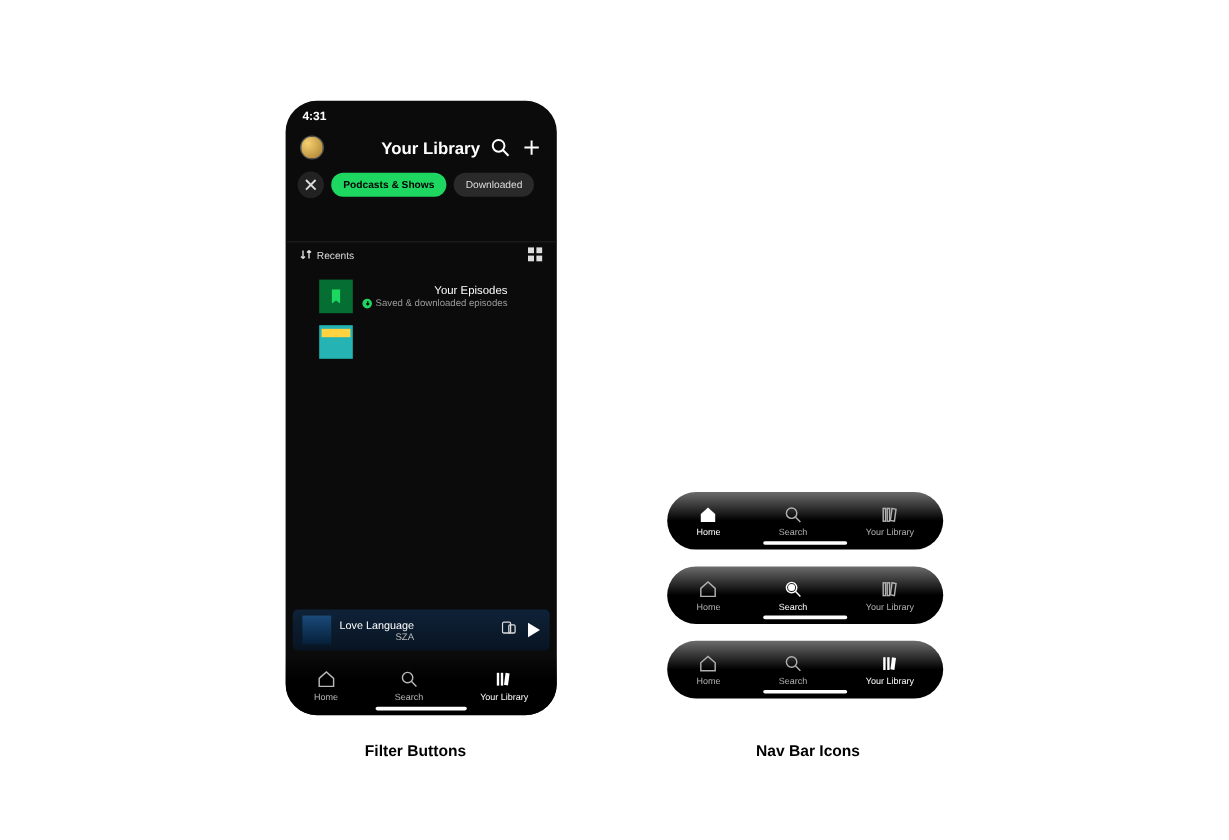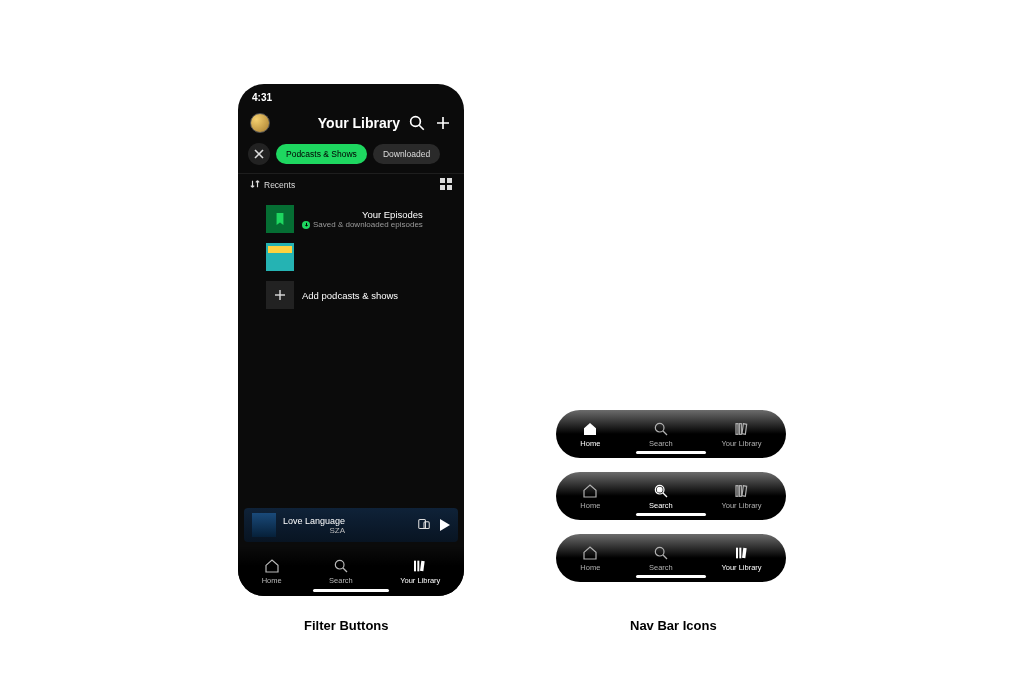--- a/index.html
+++ b/index.html
@@ -20,24 +20,24 @@
 
   .header { display:flex; align-items:center; padding: 8px 12px 4px 12px; gap:8px;}
   .avatar { width:20px;height:20px;border-radius:50%; background: radial-gradient(circle at 30% 30%, #f5d06f, #a67c2f); border:1px solid #555; flex:0 0 auto;}
   .title { font-size:14px; font-weight:700; flex:1;}
   .hicon { width:18px;height:18px; color:#fff; display:flex;align-items:center;justify-content:center;}
 
   .chips { display:flex; gap:6px; padding: 6px 10px 8px 10px; align-items:center;}
   .chip-x { width:22px;height:22px;border-radius:50%;background:#222;display:flex;align-items:center;justify-content:center;}
   .chip-x svg{width:10px;height:10px;}
   .chip { border-radius: 12px; padding: 5px 10px; font-size:8.5px; white-space:nowrap;}
-  .chip.green { background:#1ed760; color:#000; font-weight:400;}
+  .chip.green { background:#1ed760; color:#000; font-weight:700;}
   .chip.grey  { background:#2a2a2a; color:#ddd;}
 
-  .sortrow { display:flex; align-items:center; justify-content:space-between; padding: 4px 12px; font-size:8.5px; color:#ddd; border-top:1px solid #1e1e1e;}
+  .sortrow { display:flex; align-items:center; justify-content:space-between; padding: 4px 12px; font-size:8.5px; color:#ddd; border-top:1px solid #1e1e1e;margin-top:28px;}
   .sortrow .left{display:flex;align-items:center;gap:4px;}
   .grid-icon svg{width:12px;height:12px;}
 
   .list { padding: 4px 12px; margin-left: 16px; }
   .row { display:flex; gap:8px; align-items:center; padding:5px 0;}
   .thumb { width:28px;height:28px; flex:0 0 auto; display:flex;align-items:center;justify-content:center;}
   .thumb.green { background:#056e33;}
   .thumb.purple{ background:#7a3ff0;}
   .thumb.teal  { background:#25b3b3; position:relative;}
   .thumb.teal::before{content:"";position:absolute;top:3px;left:2px;right:2px;height:7px;background:#ffd23f;}
@@ -179,31 +179,20 @@
           <span>Saved &amp; downloaded episodes</span>
         </div>
       </div>
     </div>
 
 
     <div class="row">
       <div class="thumb teal"></div>
     </div>
 
-    <div class="row">
-      <div class="thumb plus">
-        <svg viewBox="0 0 12 12" stroke="#ddd" stroke-width="1.4">
-            <line x1="6" y1="1" x2="6" y2="11"></line>
-            <line x1="1" y1="6" x2="11" y2="6"></line>
-          </svg>
-      </div>
-      <div class="rowtext">
-        <div class="t1">Add podcasts &amp; shows</div>
-      </div>
-    </div>
   </div>
 
   <div class="nowplaying">
     <div class="npthumb"></div>
     <div class="nptext">
       <div class="t1">Love Language</div>
       <div class="t2">SZA</div>
     </div>
     <div class="npright">
       <span>

